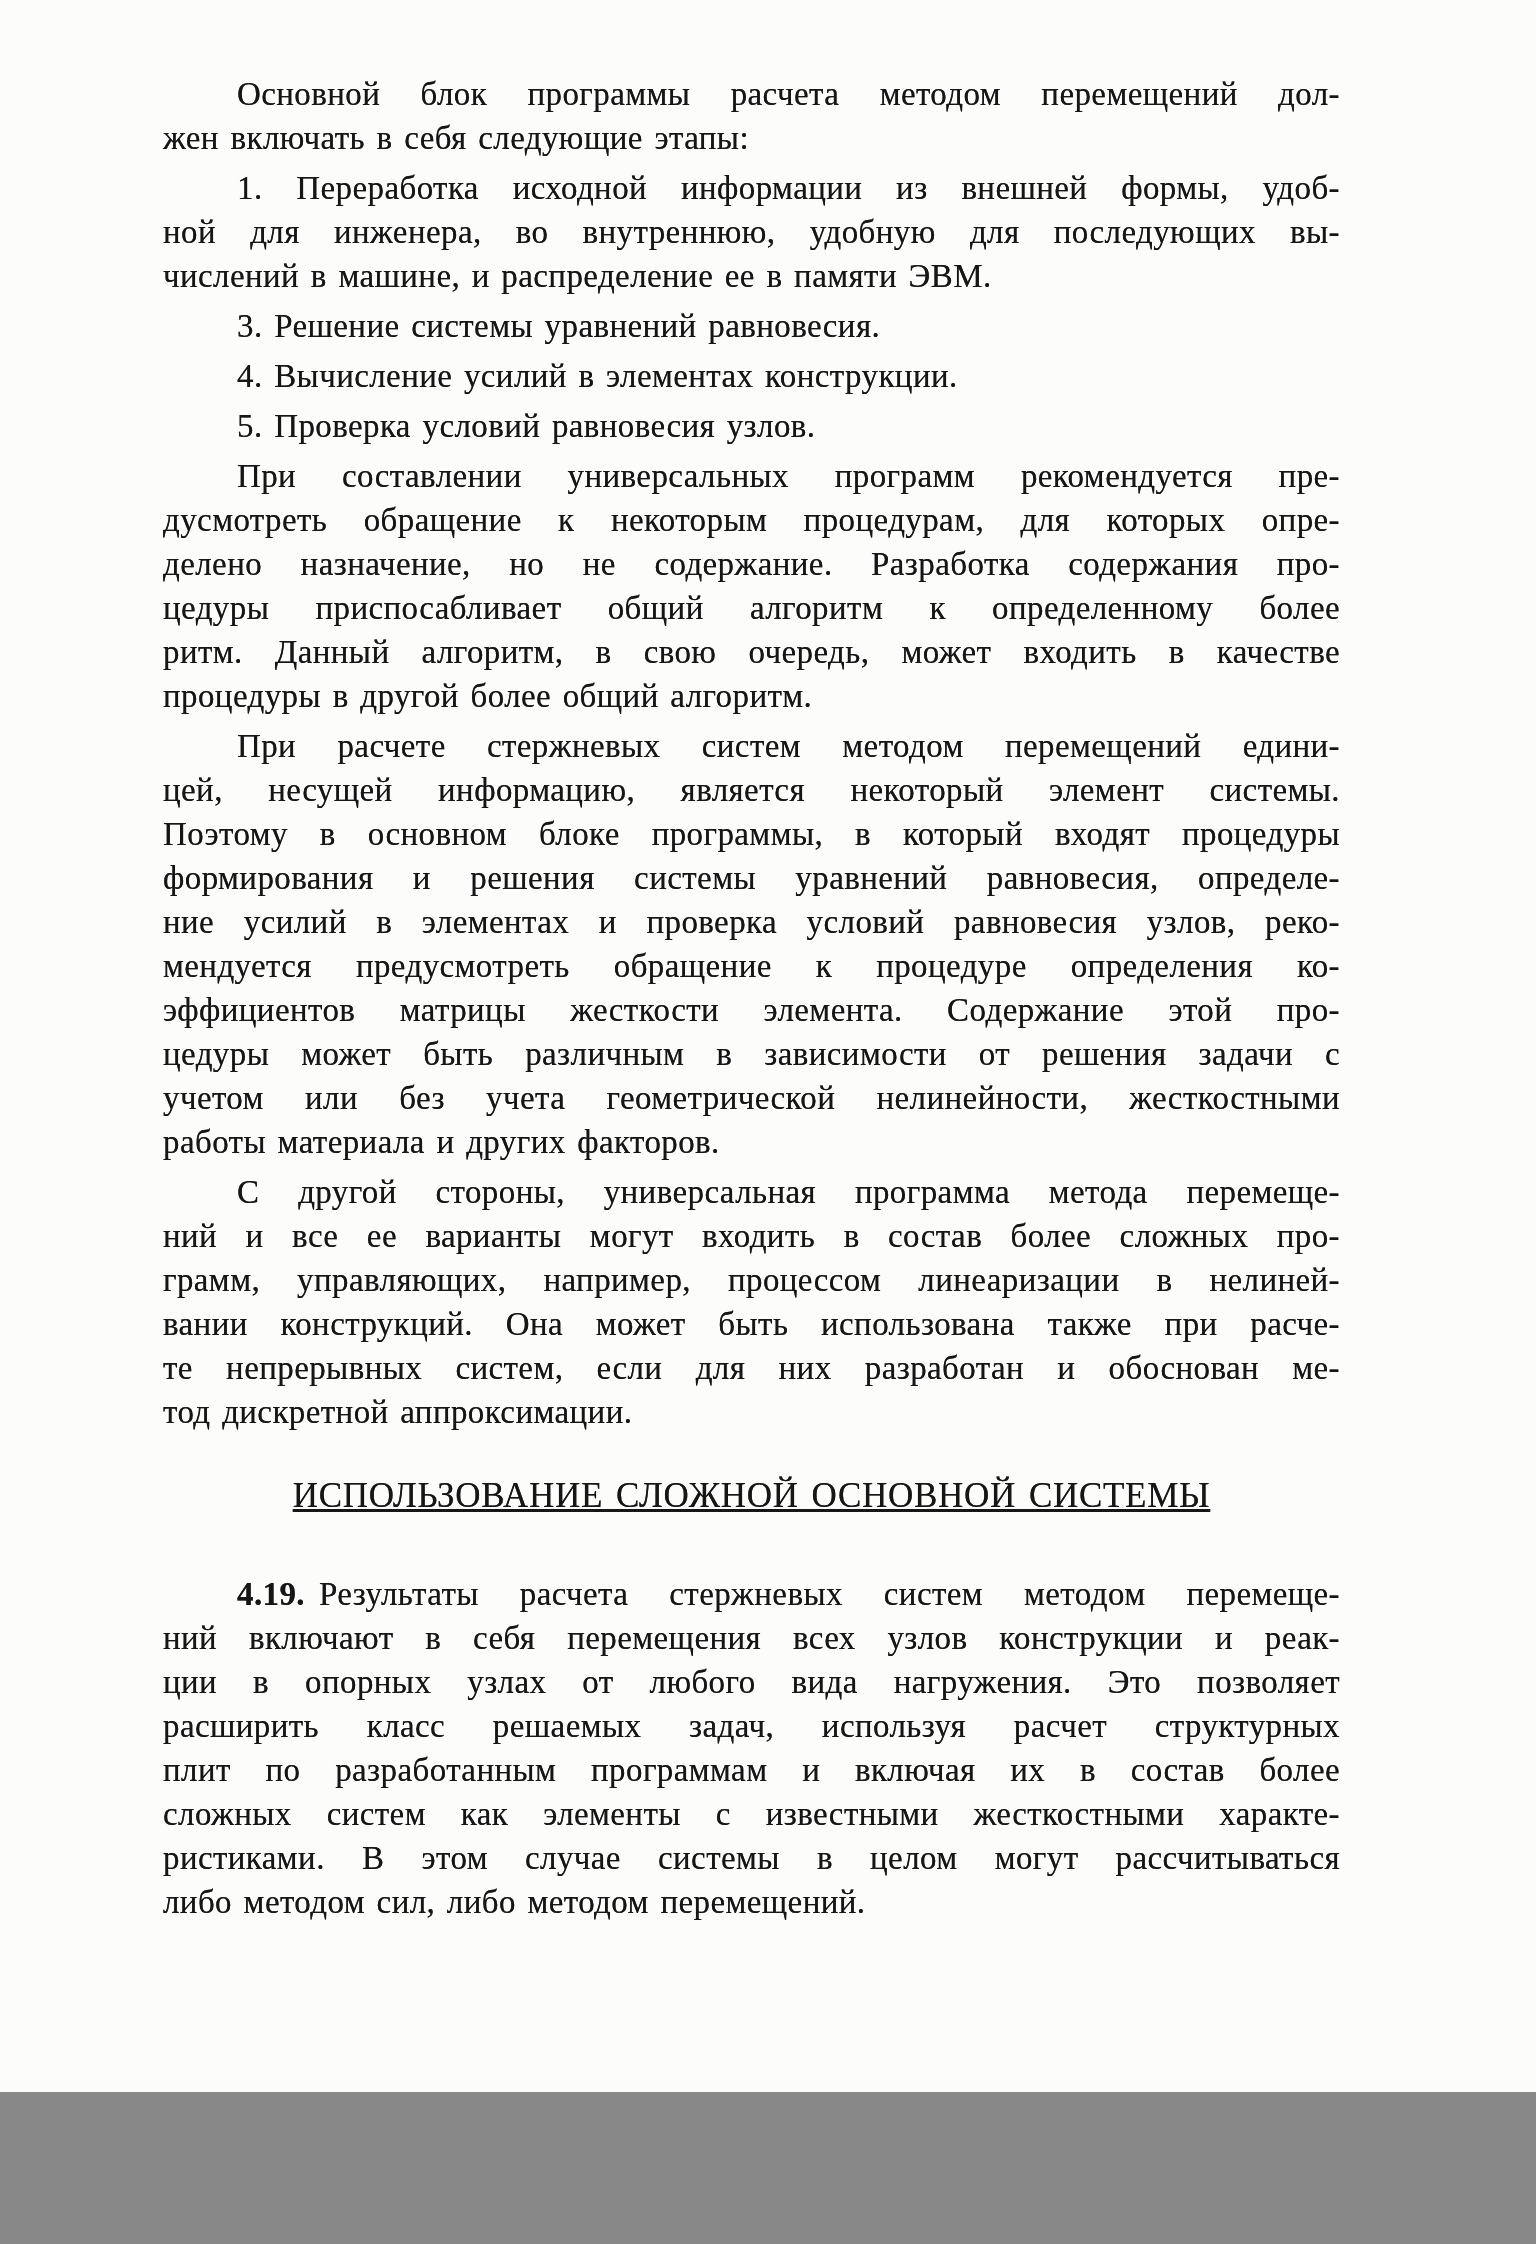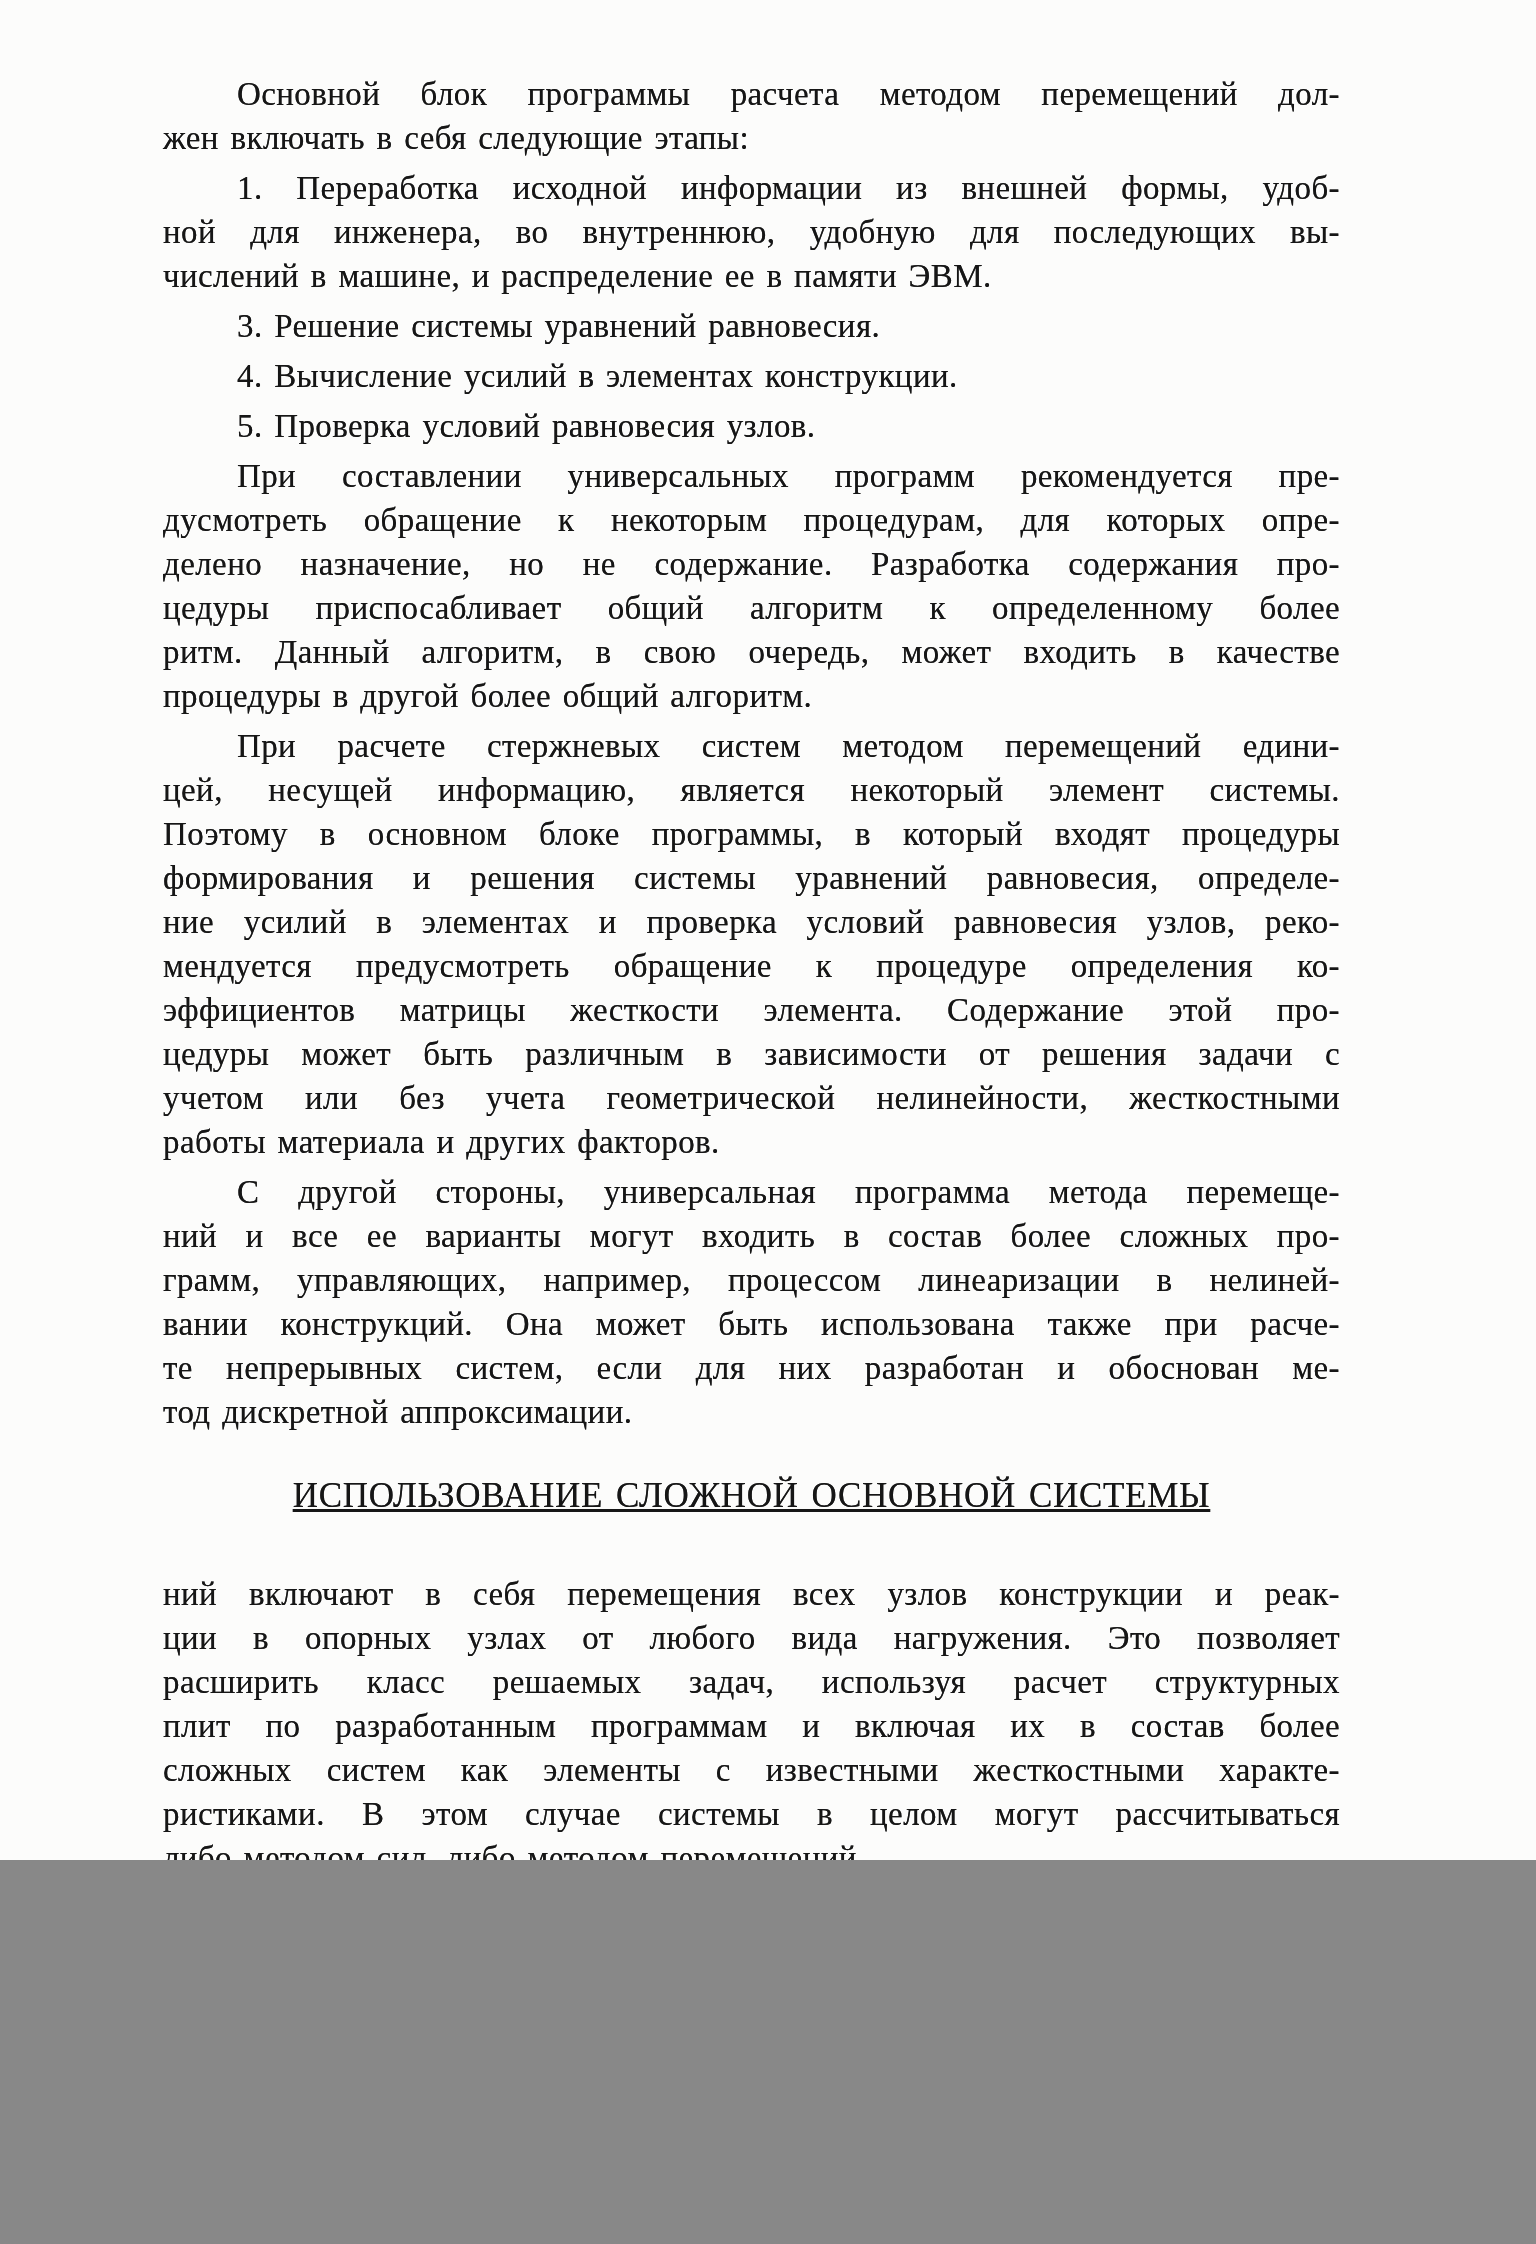--- a/index.html
+++ b/index.html
@@ -1,19 +1,19 @@
 <!DOCTYPE html>
 <html lang="ru"><head>
 <meta charset="utf-8">
 <style>
   html, body { margin: 0; padding: 0; background: #888; }
   .page {
     position: relative;
     width: 1536px;
-    height: 1860px;
+    height: 2092px;
     background: #fcfcfb;
     font-family: "Liberation Serif", "DejaVu Serif", serif;
     color: #161616;
     overflow: hidden;
     text-shadow: 0 0 0.5px rgba(10,10,10,0.75); 
   }
   .text-block {
     position: absolute;
     left: 163px;
     top: 72px;
@@ -109,20 +109,23 @@
       <div class="ln">ний и все ее варианты могут входить в состав более сложных про-</div>
       <div class="ln">грамм, управляющих, например, процессом линеаризации в нелиней-</div>
       <div class="ln">вании конструкций. Она может быть использована также при расче-</div>
       <div class="ln">те непрерывных систем, если для них разработан и обоснован ме-</div>
       <div class="ln end">тод дискретной аппроксимации.</div>
     </div>
 
     <div class="heading">ИСПОЛЬЗОВАНИЕ СЛОЖНОЙ ОСНОВНОЙ СИСТЕМЫ</div>
 
     <div class="para">
+      <div class="ln ind">
+        <span class="pnum">4.19.</span><span>Результаты расчета стержневых систем методом перемеще-</span>
+      </div>
       <div class="ln">ний включают в себя перемещения всех узлов конструкции и реак-</div>
       <div class="ln">ции в опорных узлах от любого  вида нагружения.  Это позволяет</div>
       <div class="ln">расширить класс решаемых задач, используя расчет структурных</div>
       <div class="ln">плит по разработанным программам и включая их в состав более</div>
       <div class="ln">сложных систем как элементы с известными жесткостными характе-</div>
       <div class="ln">ристиками. В этом случае системы в целом могут рассчитываться</div>
       <div class="ln end">либо методом сил, либо методом перемещений.</div>
     </div>
 
   </div>

